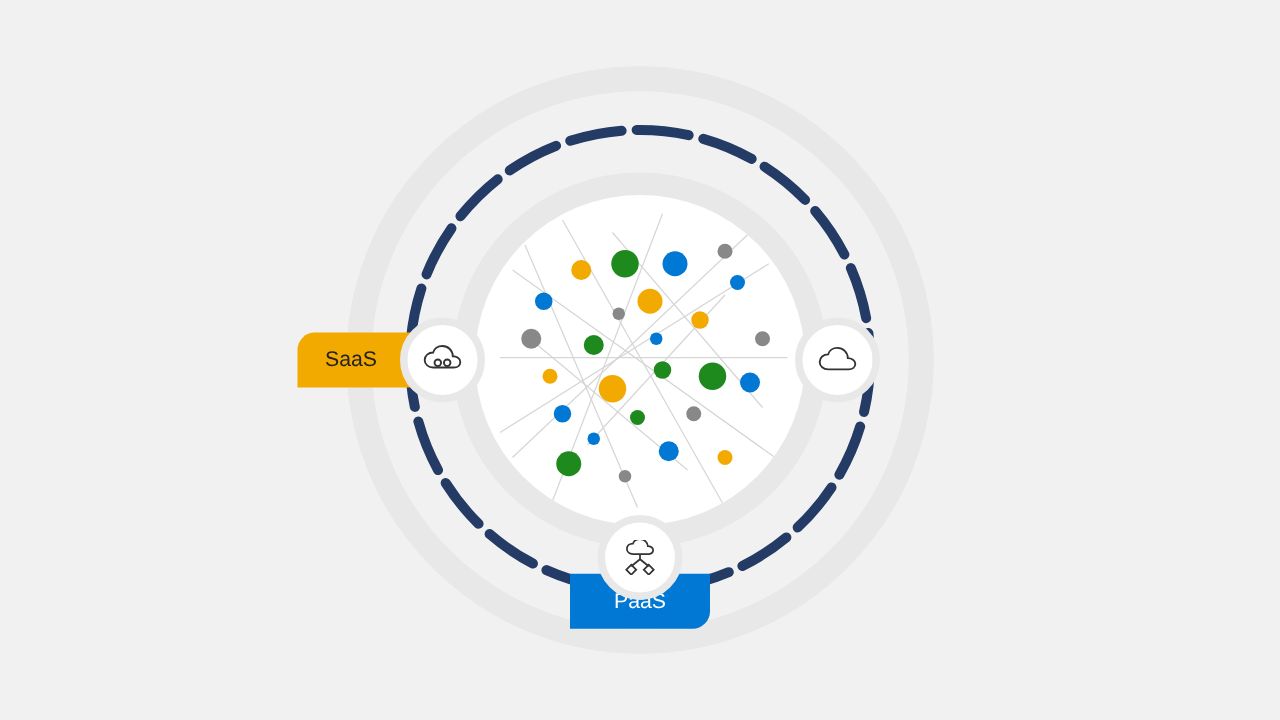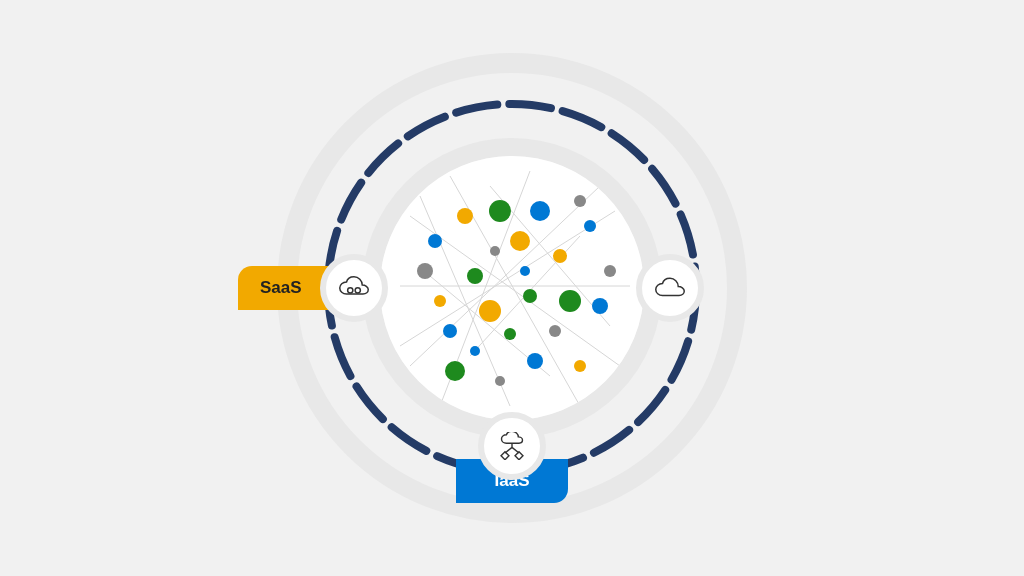--- a/index.html
+++ b/index.html
@@ -56,21 +56,21 @@
     width: 100%;
     height: 100%;
   }
 
   
   .label {
     position: absolute;
     height: 44px;
     display: flex;
     align-items: center;
-    font-weight: 700;
+    font-weight: 400;
     font-size: 17px;
   }
   .label-left {
     left: 238px;
     top: 266px;
     background: #f2a900;
     color: #222;
     padding-left: 22px;
     padding-right: 50px;
     border-top-left-radius: 14px;
@@ -137,21 +137,21 @@
   <svg class="dashed-ring" viewBox="0 0 380 380">
     <circle cx="190" cy="190" r="184" fill="none" stroke="#243b66" stroke-width="8" stroke-dasharray="42 12" stroke-linecap="round"></circle>
   </svg>
 
   <div class="label label-left">
     <span>SaaS</span>
   </div>
 
 
   <div class="label label-bottom">
-    <span>IaaS</span>
+    <span>PaaS</span>
   </div>
 
   <div class="net-circle">
     <svg class="net-svg" viewBox="0 0 264 264">
 
       <g stroke="#d6d6d6" stroke-width="1">
         <line x1="30" y1="60" x2="240" y2="210"></line>
         <line x1="20" y1="130" x2="250" y2="130"></line>
         <line x1="20" y1="190" x2="235" y2="55"></line>
         <line x1="70" y1="20" x2="200" y2="250"></line>

